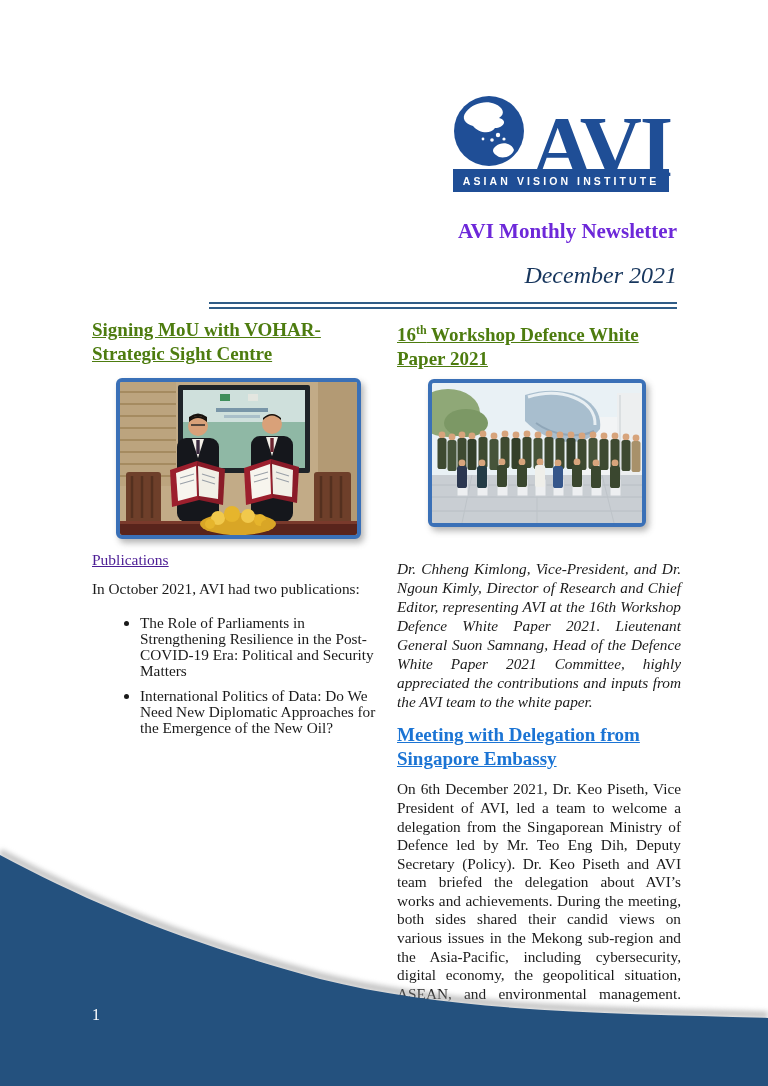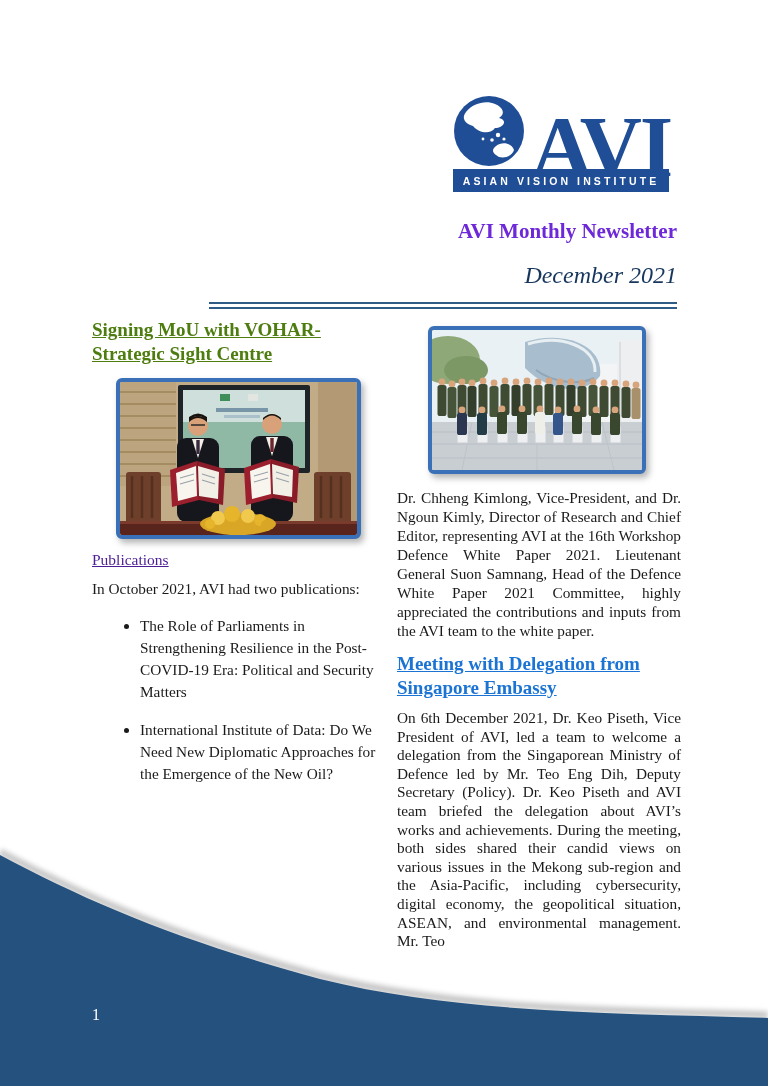--- a/index.html
+++ b/index.html
@@ -48,22 +48,22 @@
   .photo-2{margin-left:31px; margin-top:8px; width:210px; height:140px;}
   .body{margin:14px 0 0; font-size:15.3px; line-height:19px;}
   .just{text-align:justify;}
   .body.tight{line-height:18.6px; margin-top:9px;}
   .pub-link{
     display:inline-block; margin-top:12px; font-size:15.5px;
     color:#4c1d95; text-decoration:underline; cursor:pointer;
   }
   .intro{margin-top:10px; line-height:19.5px;}
   .bullets{margin:16px 0 0; padding-left:48px;}
-  .bullets li{font-size:15.3px; line-height:22px; margin:16px 0 3px;}
-  .r-body{margin-top:14px;}
+  .bullets li{font-size:15.3px; line-height:16px; margin:9px 0 3px;}
+  .r-body{margin-top:32px;font-style:italic;}
   
   .wave{position:absolute; left:0; bottom:0; width:768px; height:245px; pointer-events:none;}
   .pagenum{position:absolute; left:92px; bottom:62px; color:#ffffff; font-size:16px;}
 </style>
 </head>
 <body>
 
 <div class="page">
 
   <header class="masthead">
@@ -149,25 +149,26 @@
       </svg>
     </figure>
 
 
     <a class="pub-link">Publications</a>
 
     <p class="body intro">In October 2021, AVI had two publications:</p>
 
     <ul class="bullets">
       <li>The Role of Parliaments in Strengthening Resilience in the Post-COVID-19 Era: Political and Security Matters</li>
-      <li>International Institute of Data: Do We Need New Diplomatic Approaches for the Emergence of the New Oil?</li>
+      <li>International Politics of Data: Do We Need New Diplomatic Approaches for the Emergence of the New Oil?</li>
     </ul>
   </section>
 
   <section class="col col-right">
+    <h2 class="article-link"><span>16</span><sup>th</sup><span> Workshop Defence White Paper 2021</span></h2>
 
     <figure class="photo photo-2">
       <svg viewBox="0 0 210 140" width="210" height="140">
         <rect width="210" height="140" fill="#E9F1F5"></rect>
         <ellipse cx="16" cy="30" rx="32" ry="24" fill="#8FA877"></ellipse>
         <ellipse cx="34" cy="40" rx="22" ry="14" fill="#7C9865"></ellipse>
 
         <rect x="148" y="34" width="50" height="62" fill="#F2F4F5"></rect>
         <rect x="185" y="10" width="25" height="86" fill="#EDEFF0"></rect>
         <path d="M188 12 V96" stroke="#D5DADD" stroke-width="1.5"></path>

